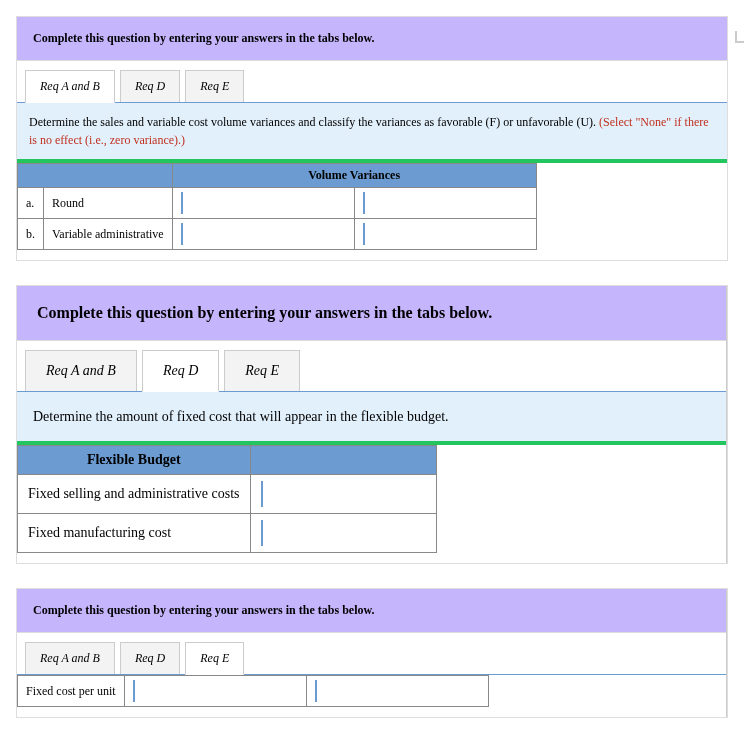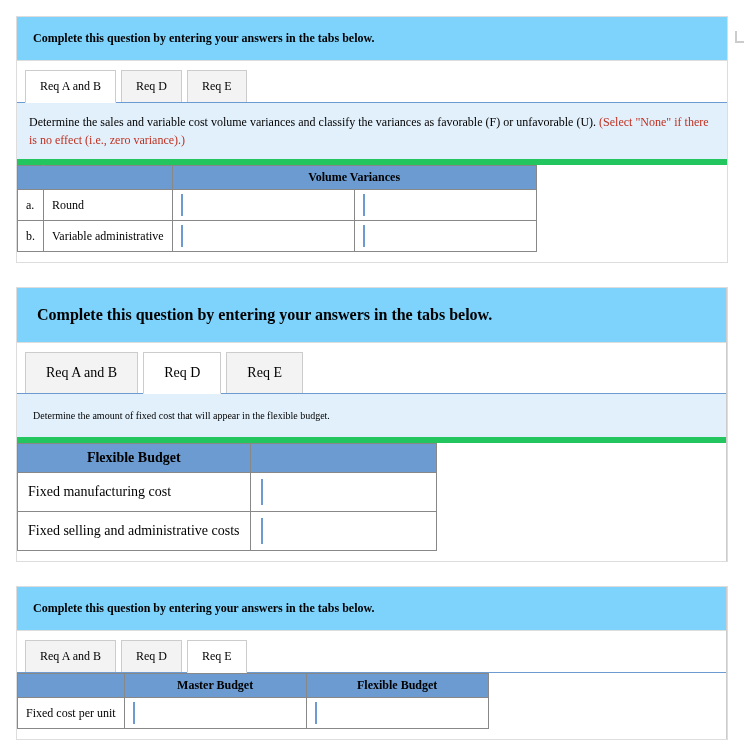--- a/index.html
+++ b/index.html
@@ -11,49 +11,50 @@
     color: #000;
     background: #fff;
     width: 744px;
   }
   .question-block {
     border: 1px solid #ddd;
     margin-bottom: 24px;
     position: relative;
   }
   .q-header {
-    background: #7dd3fc;
+    background: #c4b5fd;
     padding: 14px 16px;
     font-weight: bold;
     border-bottom: 1px solid #ddd;
   }
   .tabrow {
     padding: 8px 8px 0 8px;
     background: #fff;
     border-bottom: 1px solid #6b9bd0;
+    font-style: italic;
   }
   .tab {
     display: inline-block;
     border: 1px solid #ccc;
     border-bottom: none;
     padding: 8px 14px;
     margin-right: 2px;
     background: #f3f3f3;
     cursor: pointer;
     position: relative;
     bottom: -1px;
   }
   .tab.active {
     background: #fff;
     border-bottom: 1px solid #fff;
   }
   .instruction {
     background: #e2f0fb;
     padding: 10px 12px;
-    border-bottom: 6px solid #22c55e;
+    border-bottom: 4px solid #22c55e;
     line-height: 1.5;
   }
   .red-note { color: #c03020; }
   .orange-note { color: #d06010; }
   .answer-area {
     padding: 0 0 10px 0;
     background: #fff;
   }
   table.answer-table {
     border-collapse: collapse;
@@ -92,21 +93,21 @@
     right: -20px;
     top: 14px;
     width: 12px;
     height: 12px;
     border-left: 2px solid #ccc;
     border-bottom: 2px solid #ccc;
   }
   
   .q2 .q-header { font-size: 16px; padding: 18px 20px; }
   .q2 .tab { padding: 12px 20px; font-size: 14px; }
-  .q2 .instruction { font-size: 10px; padding: 14px 16px; }
+  .q2 .instruction { font-size: 14px; padding: 14px 16px; }
   .q2 table.answer-table td, .q2 table.answer-table th { font-size: 14px; padding: 6px 10px; }
   .q2 .cell-input { height: 26px; }
   
   .side-bar {
     position: absolute;
     right: 0;
     top: 0;
     width: 1px;
     height: 100%;
     background: #ccc;
@@ -164,48 +165,43 @@
     <span>Determine the amount of fixed cost that will appear in the flexible budget.</span>
   </div>
   <div class="answer-area">
     <table class="answer-table">
       <tbody>
           <tr>
         <th>Flexible Budget</th>
         <th style="min-width:70px">&nbsp;</th>
       </tr>
       <tr>
+        <td>Fixed selling and administrative costs</td>
+        <td class="input-cell"><input class="cell-input" style=""></td>
+      </tr>
+      <tr>
         <td>Fixed manufacturing cost</td>
-        <td class="input-cell"><input class="cell-input" style=""></td>
-      </tr>
-      <tr>
-        <td>Fixed selling and administrative costs</td>
         <td class="input-cell"><input class="cell-input" style=""></td>
       </tr>
     </tbody>
       </table>
   </div>
 </div>
 
 <div class="question-block">
   <div class="side-bar"></div>
   <div class="q-header">Complete this question by entering your answers in the tabs below.</div>
   <div class="tabrow">
     <div class="tab">Req A and B</div>
     <div class="tab">Req D</div>
     <div class="tab active">Req E</div>
   </div>
   <div class="answer-area">
     <table class="answer-table">
       <tbody>
-          <tr>
-        <th style="background:#6b9bd0">&nbsp;&nbsp;&nbsp;&nbsp;&nbsp;&nbsp;&nbsp;&nbsp;&nbsp;&nbsp;&nbsp;&nbsp;&nbsp;&nbsp;&nbsp;&nbsp;&nbsp;&nbsp;&nbsp;&nbsp;&nbsp;&nbsp;&nbsp;&nbsp;&nbsp;&nbsp;&nbsp;&nbsp;</th>
-        <th>Master Budget</th>
-        <th>Flexible Budget</th>
-      </tr>
       <tr>
         <td>Fixed cost per unit</td>
         <td class="input-cell"><input class="cell-input" style=""></td>
         <td class="input-cell"><input class="cell-input" style=""></td>
       </tr>
     </tbody>
       </table>
   </div>
 </div>
 

